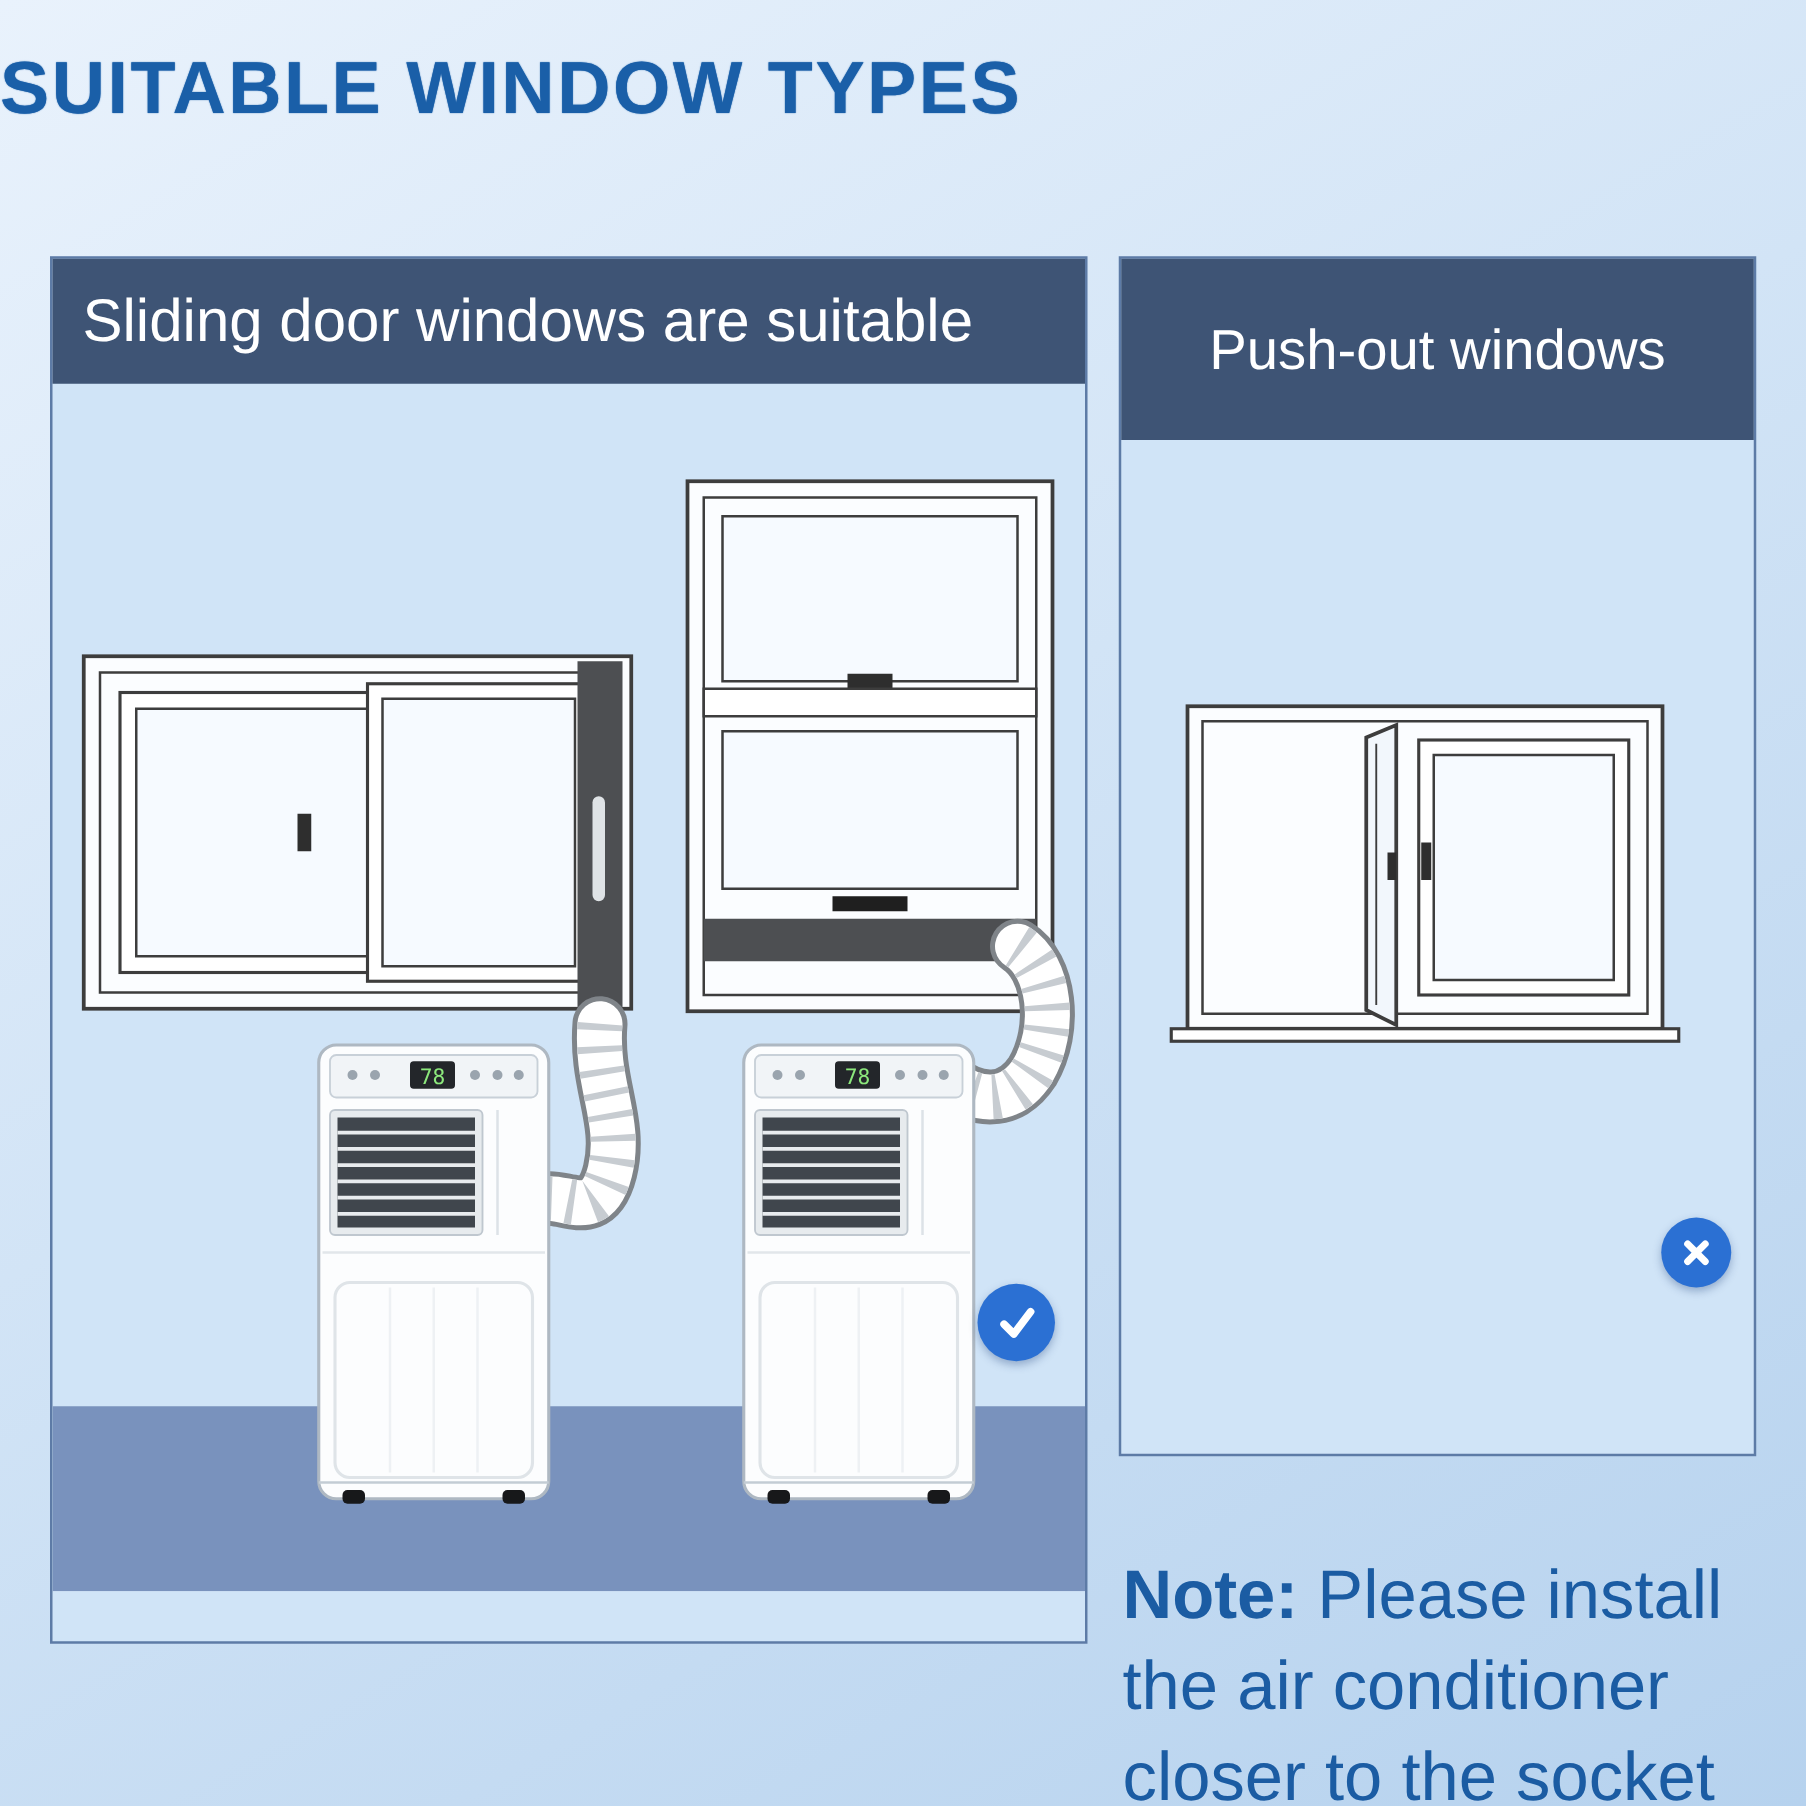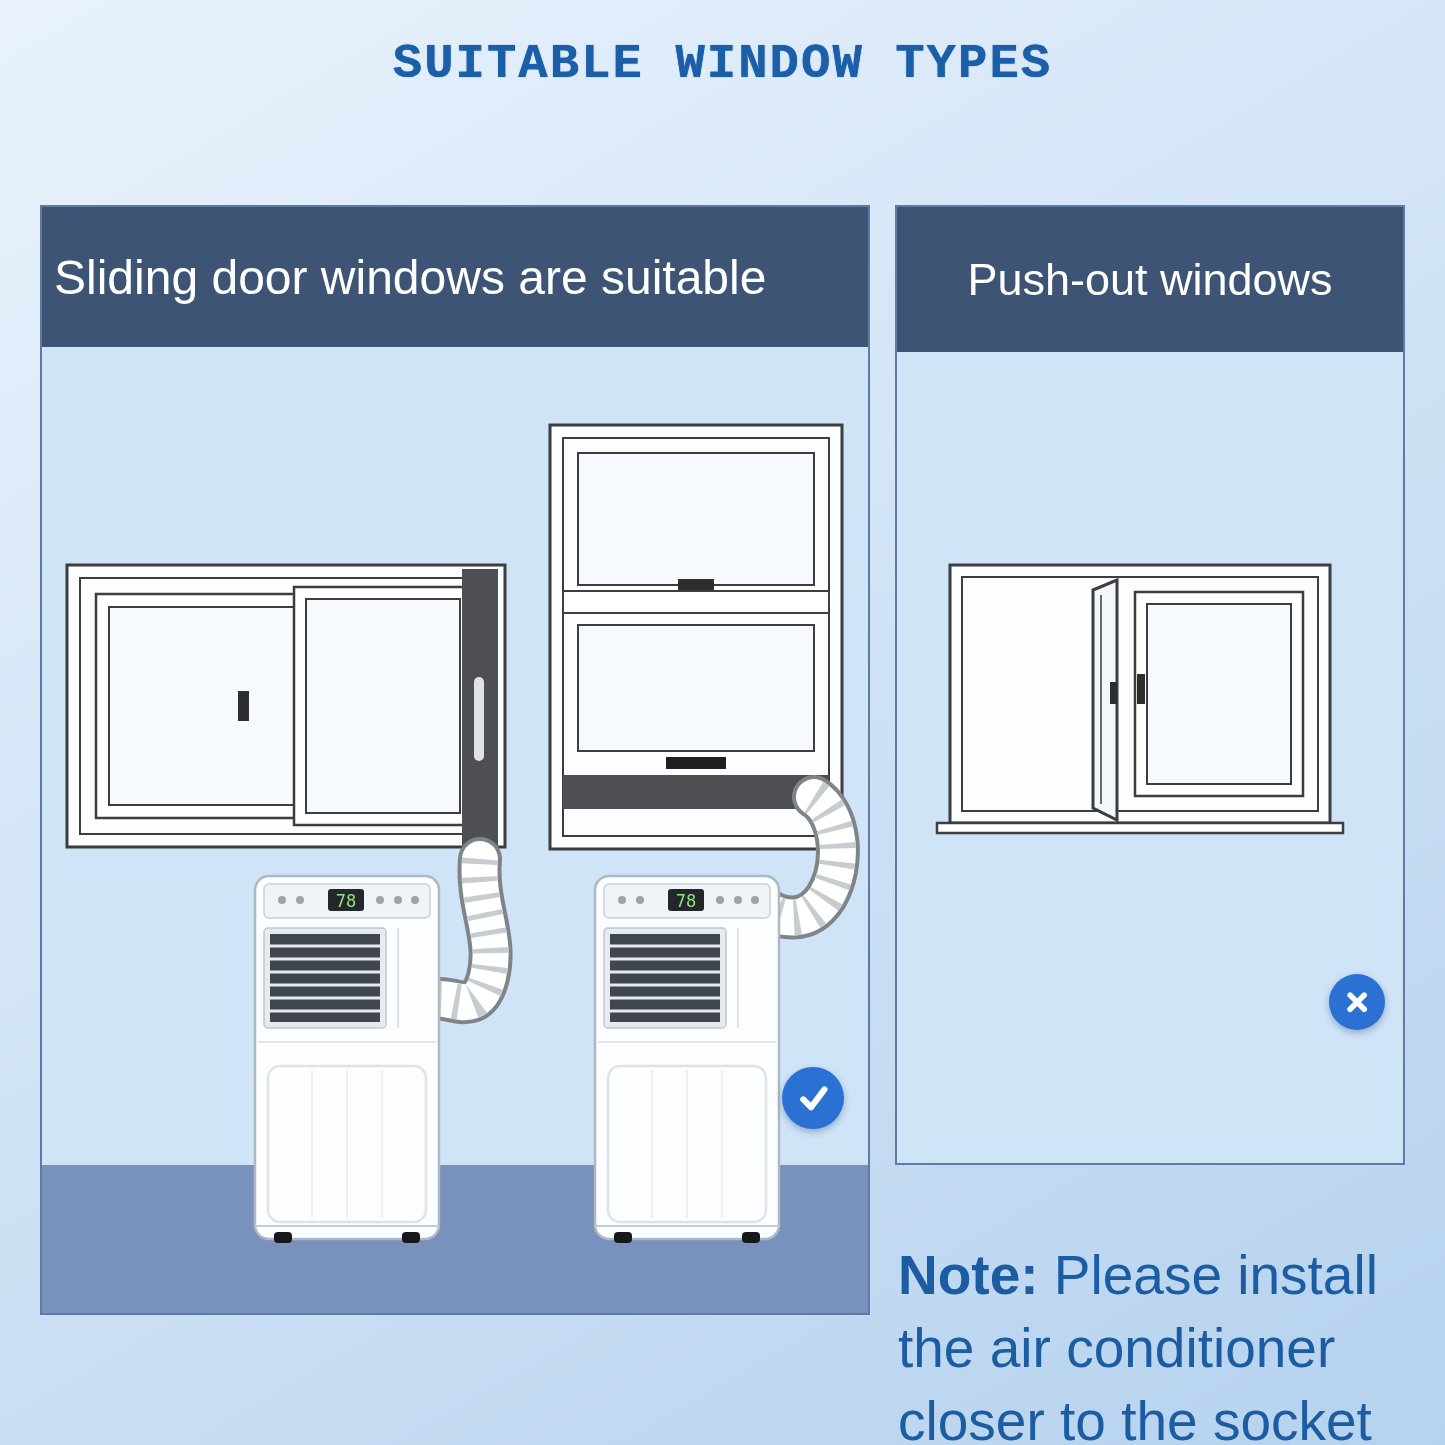--- a/index.html
+++ b/index.html
@@ -6,41 +6,40 @@
   .canvas{
     position:relative;
     width:1445px;height:1445px;
     margin:0 auto;
     overflow:hidden;
     background:linear-gradient(150deg,#e9f2fc 0%,#d2e4f6 45%,#b6d2ee 100%);
     font-family:"Liberation Sans", sans-serif;
   }
   .title{
     position:absolute;top:36px;left:0;right:0;
-    text-align:center;
-    font-size:49px;font-weight:800;letter-spacing:2px;
+    text-align:left;
+    font-size:59px;font-weight:800;letter-spacing:2px;
     color:#1a5fa8;
     text-shadow:0 0 1px #1a5fa8;
     margin:0;
-    font-family:Liberation Mono, monospace;
   }
   .panel{
     position:absolute;
     box-sizing:border-box;
     border:2px solid #5d7ba6;
     background:#d0e4f7;
   }
   .panel-left{left:40px;top:205px;width:830px;height:1110px;}
   .panel-right{left:895px;top:205px;width:510px;height:960px;}
   .panel-header{
     background:#3e5475;color:#ffffff;
     display:flex;align-items:center;
   }
   .panel-left .panel-header{
-    height:140px;padding:0 12px;
+    height:100px;padding:0 24px;
     font-size:48px;white-space:nowrap;
   }
   .panel-right .panel-header{
     height:145px;flex-direction:row;justify-content:center;
     font-size:45px;line-height:1.2;text-align:center;
   }
   .panel-body{position:relative;overflow:hidden;}
   .panel-left .panel-body{height:966px;}
   .panel-right .panel-body{height:811px;}
   .floor-band{

